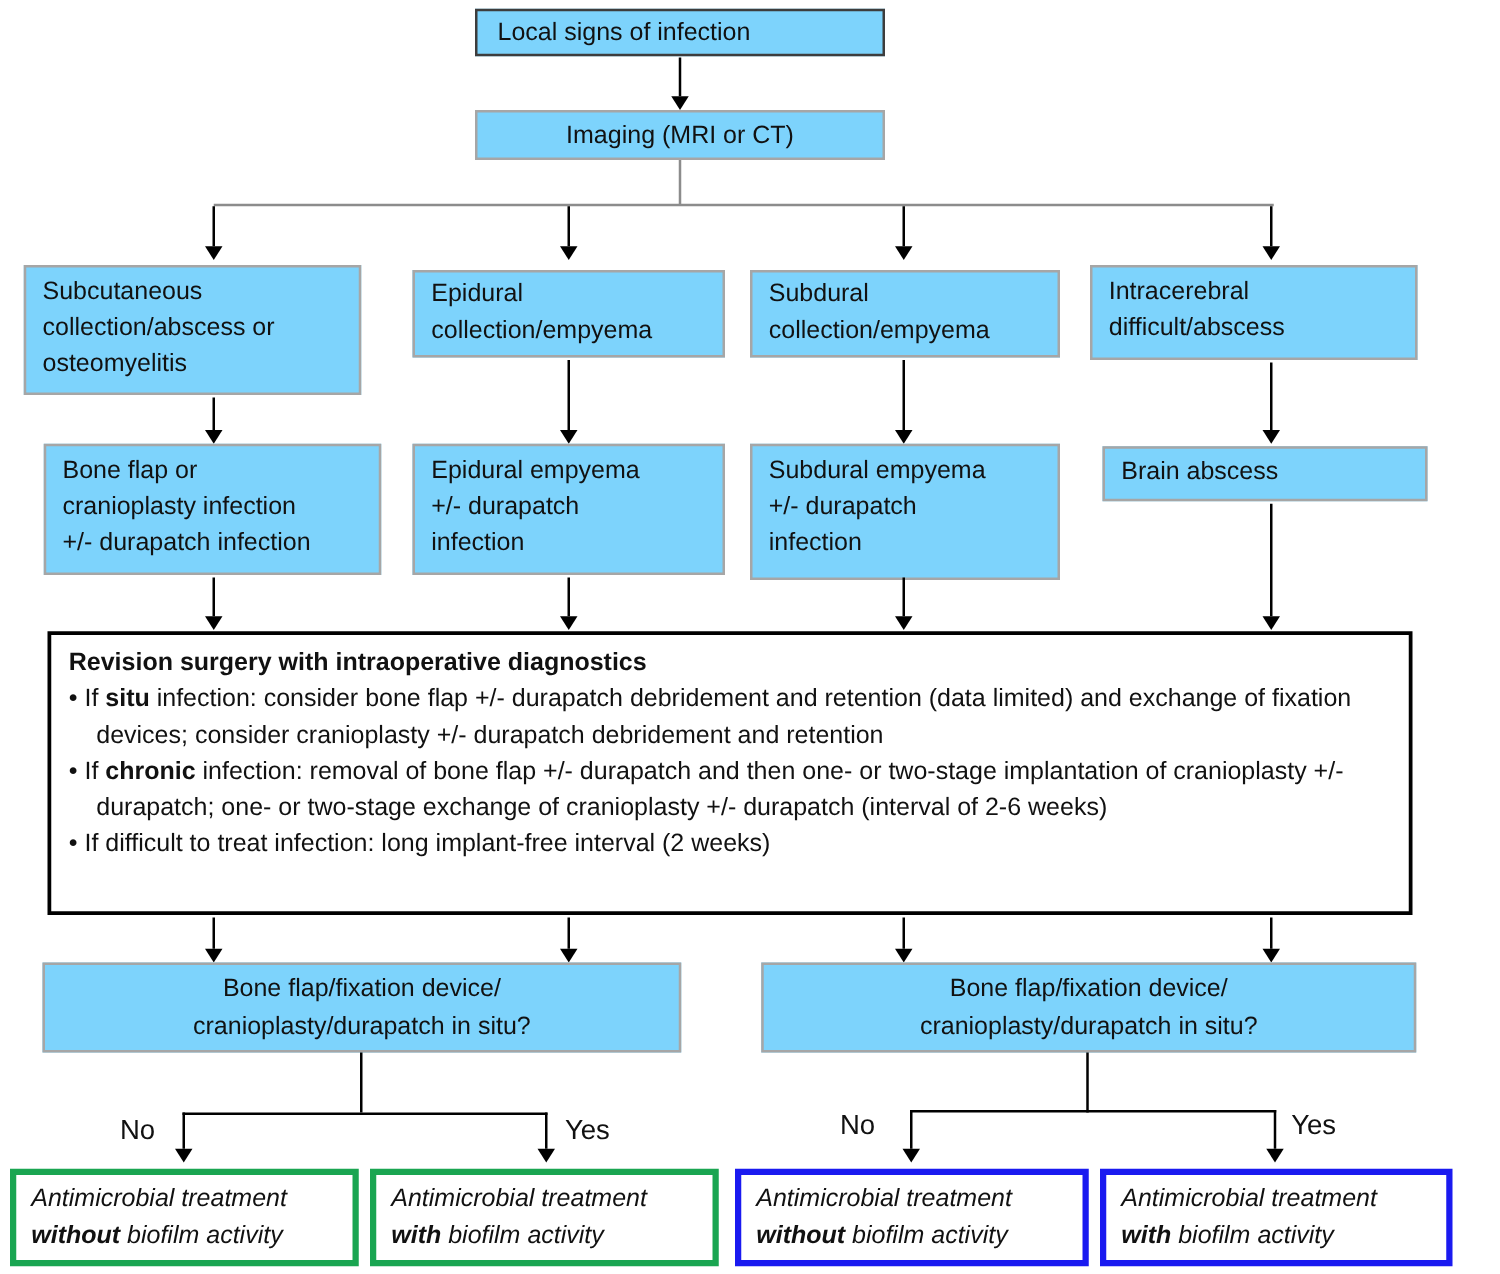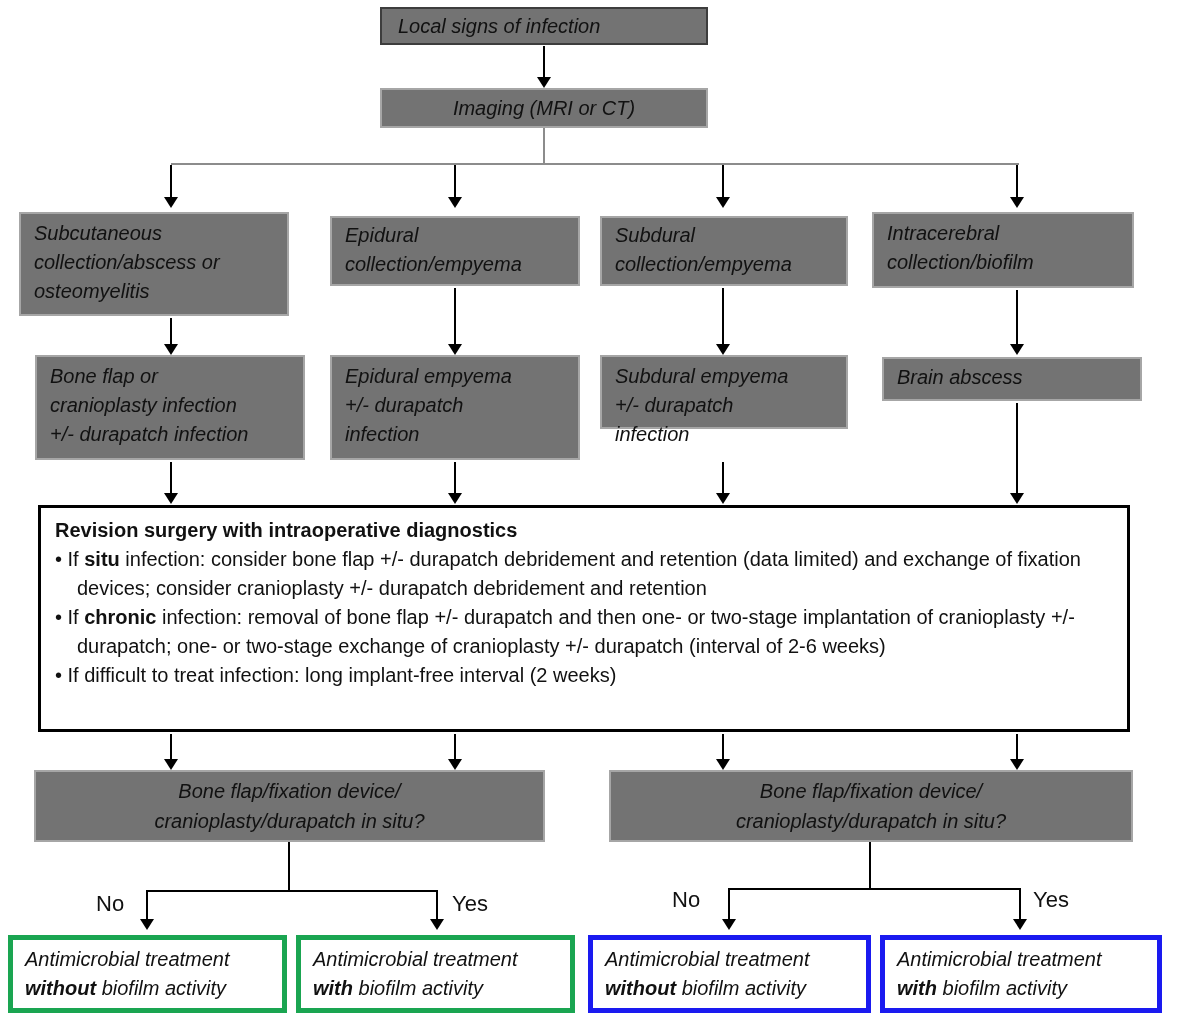--- a/index.html
+++ b/index.html
@@ -8,27 +8,26 @@
     width: 1200px;
     height: 1019px;
     background: #ffffff;
     font-family: "Liberation Sans", "DejaVu Sans", sans-serif;
     color: #111;
     overflow: hidden;
   }
   .box {
     position: absolute;
     box-sizing: border-box;
-    background: #737373;
+    background: #7dd3fc;
     border: 2px solid #a6a6a6;
     font-size: 20px;
     line-height: 29px;
     padding: 5px 13px;
     white-space: pre-line;
-    font-style: italic;
   }
   .box.dark  { border-color: #3d3d3d; }
   .center { text-align: center; }
   .vline { position: absolute; width: 2px; background: #000; }
   .hline { position: absolute; height: 2px; background: #000; }
   .gray  { background: #8c8c8c; }
   .varrow { position: absolute; width: 2px; background: #000; }
   .varrow::after {
     content: "";
     position: absolute;
@@ -86,34 +85,34 @@
   <div class="varrow" style="left:1016px; top:165px; height:32px;"></div>
 
   <div class="box" style="left:19px; top:212px; width:270px; height:104px;">Subcutaneous
 collection/abscess or
 osteomyelitis</div>
   <div class="box" style="left:330px; top:216px; width:250px; height:70px; padding:3px 13px;">Epidural
 collection/empyema</div>
   <div class="box" style="left:600px; top:216px; width:248px; height:70px; padding:3px 13px;">Subdural
 collection/empyema</div>
   <div class="box" style="left:872px; top:212px; width:262px; height:76px;">Intracerebral
-collection/biofilm</div>
+difficult/abscess</div>
 
   <div class="varrow" style="left:170px; top:318px; height:26px;"></div>
   <div class="varrow" style="left:454px; top:288px; height:56px;"></div>
   <div class="varrow" style="left:722px; top:288px; height:56px;"></div>
   <div class="varrow" style="left:1016px; top:290px; height:54px;"></div>
 
   <div class="box" style="left:35px; top:355px; width:270px; height:105px;">Bone flap or
 cranioplasty infection
 +/- durapatch infection</div>
   <div class="box" style="left:330px; top:355px; width:250px; height:105px;">Epidural empyema
 +/- durapatch
 infection</div>
-  <div class="box" style="left:600px; top:355px; width:248px; height:74px;">Subdural empyema
+  <div class="box" style="left:600px; top:355px; width:248px; height:109px;">Subdural empyema
 +/- durapatch
 infection</div>
   <div class="box" style="left:870px; top:357px; width:260px; height:44px; padding:4px 13px;margin-left:12px;">Brain abscess</div>
 
   <div class="varrow" style="left:170px; top:462px; height:31px;"></div>
   <div class="varrow" style="left:454px; top:462px; height:31px;"></div>
   <div class="varrow" style="left:722px; top:462px; height:31px;"></div>
   <div class="varrow" style="left:1016px; top:403px; height:90px;"></div>
 
   <div class="bigbox" style="left:38px; top:505px; width:1092px; height:227px;">

